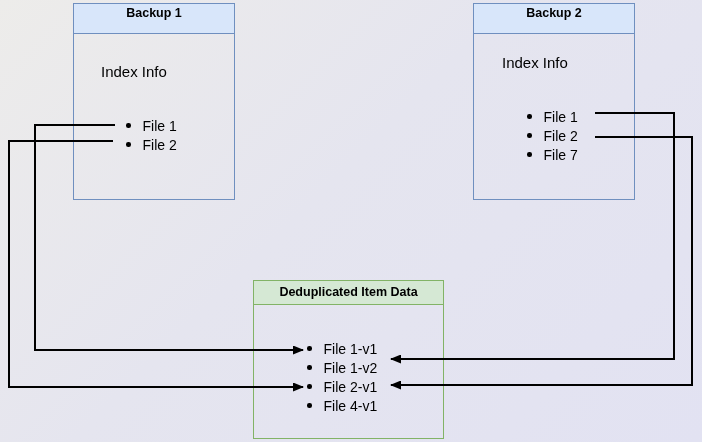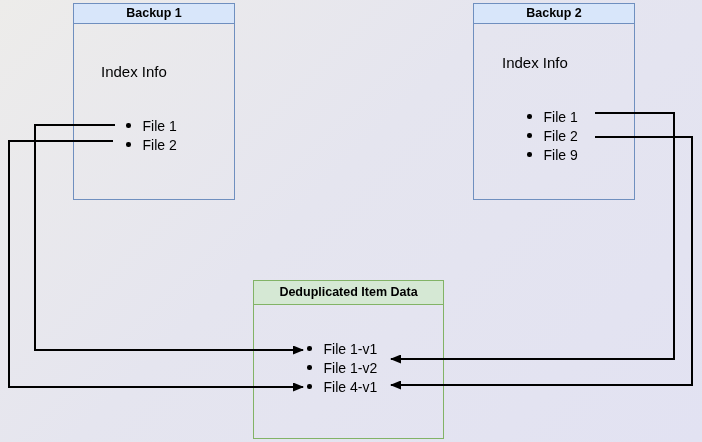--- a/index.html
+++ b/index.html
@@ -22,21 +22,21 @@
   }
   .node-header {
     position: absolute;
     top: 0; left: 0; right: 0;
     box-sizing: border-box;
     border-bottom: 1.5px solid #6f8fbf;
     text-align: center;
     font-weight: bold;
     font-size: 12.5px;
   }
-  .backup .node-header { height: 20px; line-height: 18px; }
+  .backup .node-header { height: 30px; line-height: 18px; }
   .dedup  .node-header { height: 24px; line-height: 22px; }
   #box-backup1 { left: 73px;  top: 3px;   width: 162px; height: 197px; }
   #box-backup2 { left: 473px; top: 3px;   width: 162px; height: 197px; }
   #box-dedup   { left: 253px; top: 280px; width: 191px; height: 159px; }
   .index-label {
     position: absolute;
     font-size: 15px;
     line-height: 18px;
     white-space: nowrap;
   }
@@ -100,37 +100,41 @@
       <div class="item-row">
         <span class="bullet"></span>
         <span>File 1</span>
       </div>
       <div class="item-row">
         <span class="bullet"></span>
         <span>File 2</span>
       </div>
       <div class="item-row">
         <span class="bullet"></span>
-        <span>File 9</span>
+        <span>File 7</span>
       </div>
     </div>
   </div>
 
   <div class="node dedup" id="box-dedup" style="border-color: rgb(130, 179, 102);">
     <div class="node-header" style="background: rgb(213, 232, 212); border-bottom-color: rgb(130, 179, 102);">
       <span>Deduplicated Item Data</span>
     </div>
     <div class="item-list">
       <div class="item-row">
         <span class="bullet"></span>
         <span>File 1-v1</span>
       </div>
       <div class="item-row">
         <span class="bullet"></span>
         <span>File 1-v2</span>
+      </div>
+      <div class="item-row">
+        <span class="bullet"></span>
+        <span>File 2-v1</span>
       </div>
       <div class="item-row">
         <span class="bullet"></span>
         <span>File 4-v1</span>
       </div>
     </div>
   </div>
 
   <svg id="arrows" viewBox="0 0 702 442" xmlns="http://www.w3.org/2000/svg">
     <defs>

